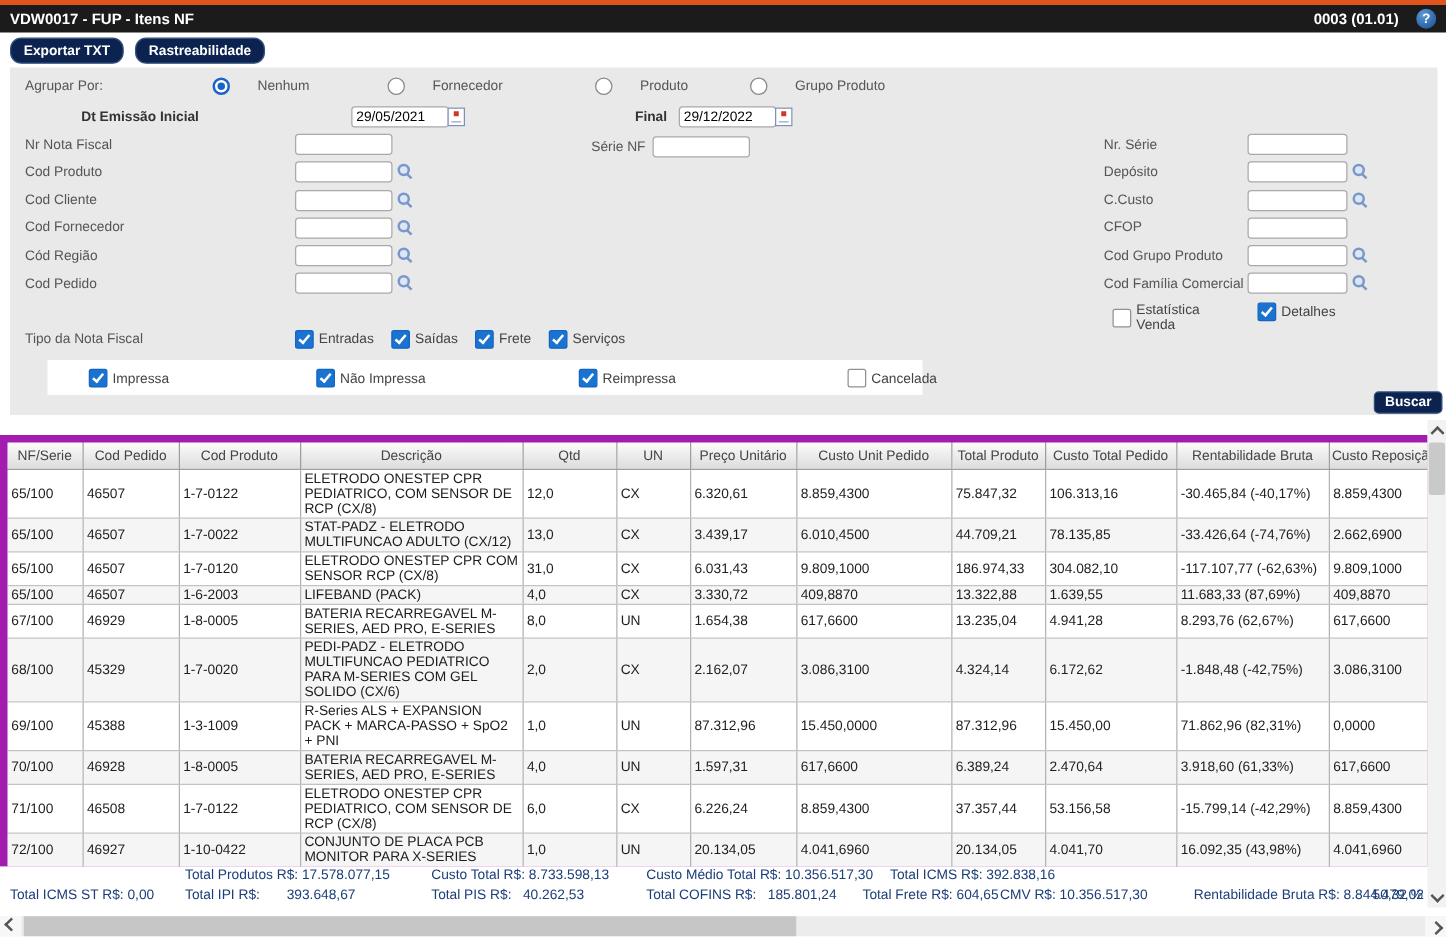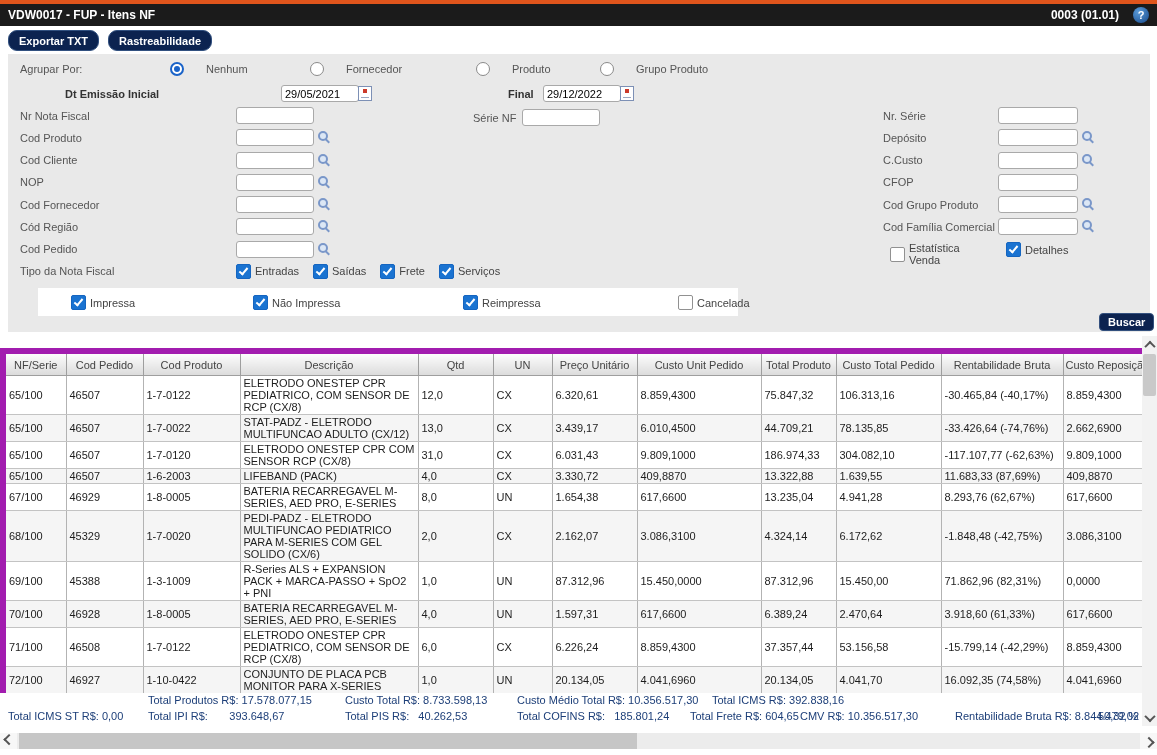--- a/index.html
+++ b/index.html
@@ -207,25 +207,20 @@
           <input class="inp" style="">
           <span class="mag"></span>
         </div>
 
         <div class="f-row">
           <span class="f-label">Cod Cliente</span>
           <input class="inp" style="">
           <span class="mag"></span>
         </div>
 
-        <div class="f-row">
-          <span class="f-label">NOP</span>
-          <input class="inp" style="">
-          <span class="mag"></span>
-        </div>
 
         <div class="f-row">
           <span class="f-label">Cod Fornecedor</span>
           <input class="inp" style="">
           <span class="mag"></span>
         </div>
 
         <div class="f-row">
           <span class="f-label">Cód Região</span>
           <input class="inp" style="">
@@ -533,21 +528,21 @@
             <td>72/100</td>
             <td>46927</td>
             <td>1-10-0422</td>
             <td>CONJUNTO DE PLACA PCB MONITOR PARA X-SERIES</td>
             <td>1,0</td>
             <td>UN</td>
             <td>20.134,05</td>
             <td>4.041,6960</td>
             <td>20.134,05</td>
             <td>4.041,70</td>
-            <td>16.092,35 (74,58%)</td>
+            <td>16.092,35 (43,98%)</td>
             <td>4.041,6960</td>
           </tr>
 
       </tbody>
     </table>
   </div>
 
   <div class="tline t1">
 
       <span>Total Produtos R$: 17.578.077,15</span>

